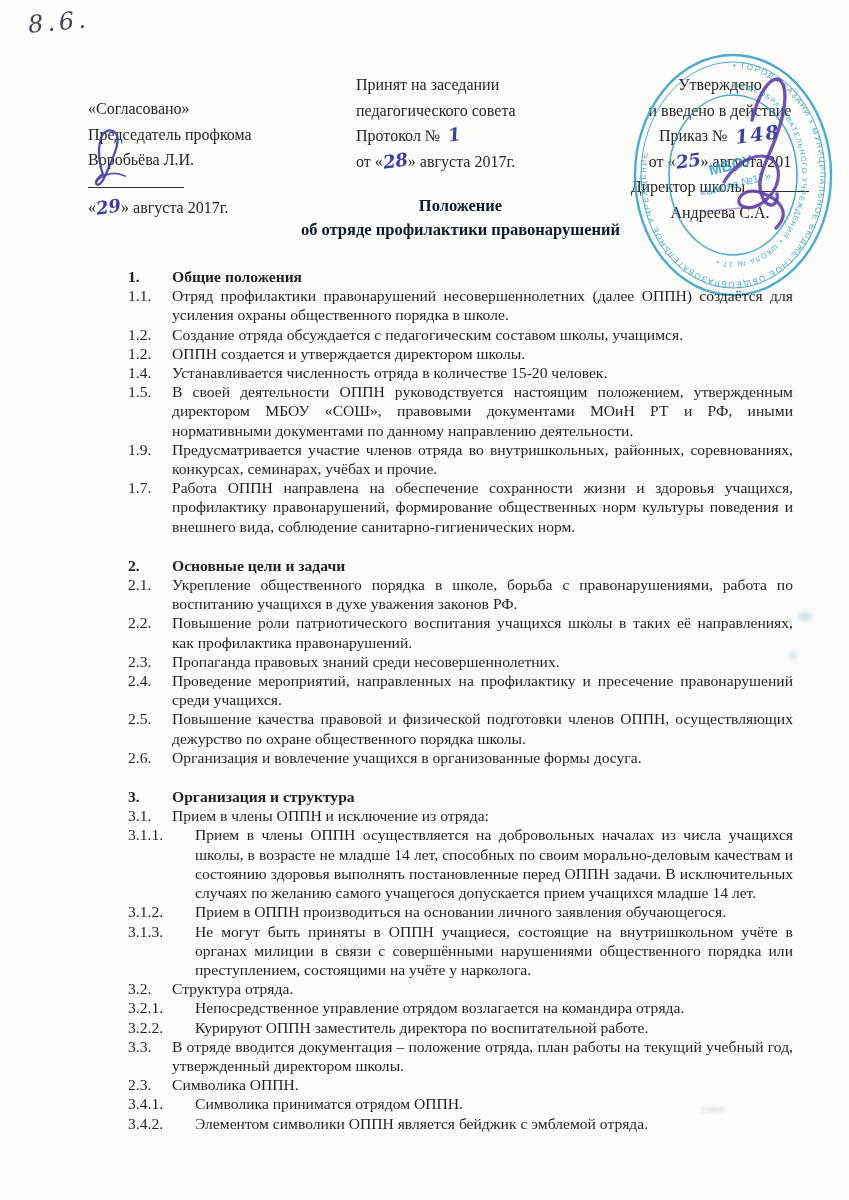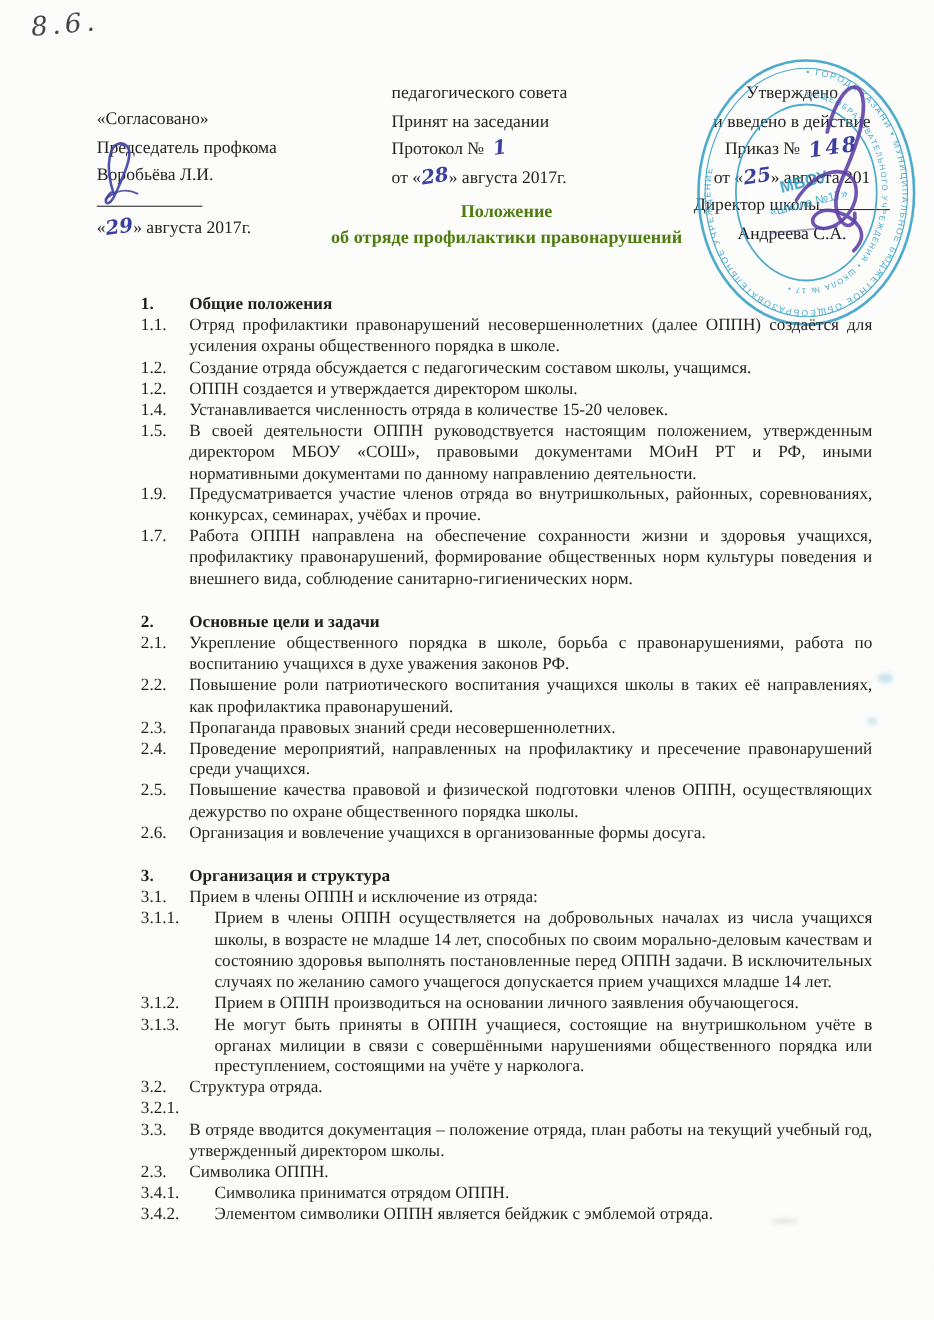--- a/index.html
+++ b/index.html
@@ -28,23 +28,23 @@
   .dir-line{display:inline-block;width:64px;height:0;border-bottom:1.4px solid #2e2e2e;vertical-align:baseline;}
   
   .hw{
     font-family:"DejaVu Serif",serif;font-style:italic;font-weight:bold;
     color:#3c3f9f;display:inline-block;transform:rotate(-8deg);
     font-size:18px;line-height:1;
   }
   .hw-big{font-size:19px;letter-spacing:2px;}
   
   .doc-title{
-    position:absolute;left:128px;top:180px;width:665px;
+    position:absolute;left:128px;top:194px;width:665px;
     text-align:center;font-weight:bold;font-size:16.5px;line-height:24px;
-    color:#4d7c0f;
+    color:#0f172a;
   }
   
   .docbody{
     position:absolute;left:128px;top:267px;width:665px;
     font-size:15.6px;line-height:19.2px;color:#1f1f1f;
   }
   .section + .section{margin-top:20px;}
   .row{display:flex;align-items:flex-start;}
   .num{flex:0 0 44px;}
   .num.l3{flex-basis:67px;}
@@ -71,22 +71,22 @@
     <div>«Согласовано»</div>
     <div>Председатель профкома</div>
     <div>Воробьёва Л.И.</div>
     <div class="sig-row">
       <span class="sig-line"></span>
     </div>
     <div><span>«</span><span class="hw">29</span><span>» августа 2017г.</span></div>
   </div>
 
   <div class="hcol h-center">
+    <div>Принят на заседании</div>
     <div>педагогического совета</div>
-    <div>Принят на заседании</div>
     <div><span>Протокол №</span>&nbsp;&nbsp;<span class="hw">1</span></div>
     <div><span>от «</span><span class="hw">28</span><span>» августа 2017г.</span></div>
   </div>
 
   <div class="hcol h-right">
     <div>Утверждено</div>
     <div>и введено в действие</div>
     <div><span>Приказ №</span>&nbsp;&nbsp;<span class="hw hw-big">148</span></div>
     <div><span>от «</span><span class="hw">25</span><span>» августа 201</span></div>
     <div><span>Директор школы</span><span class="dir-line"></span></div>
@@ -217,20 +217,25 @@
         <div class="row">
           <span class="num l3">3.1.3.</span>
           <div class="itext">Не могут быть приняты в ОППН учащиеся, состоящие на внутришкольном учёте в органах милиции в связи с совершёнными нарушениями общественного порядка или преступлением, состоящими на учёте у нарколога.</div>
         </div>
         <div class="row">
           <span class="num">3.2.</span>
           <div class="itext">Структура отряда.</div>
         </div>
         <div class="row">
           <span class="num l3">3.2.1.</span>
+          <div class="itext">Непосредственное управление отрядом возлагается на командира отряда.</div>
+        </div>
+        <div class="row">
+          <span class="num l3">3.2.2.</span>
+          <div class="itext">Курируют ОППН заместитель директора по воспитательной работе.</div>
         </div>
         <div class="row">
           <span class="num">3.3.</span>
           <div class="itext">В отряде вводится документация – положение отряда, план работы на текущий учебный год, утвержденный директором школы.</div>
         </div>
         <div class="row">
           <span class="num">2.3.</span>
           <div class="itext">Символика ОППН.</div>
         </div>
         <div class="row">

